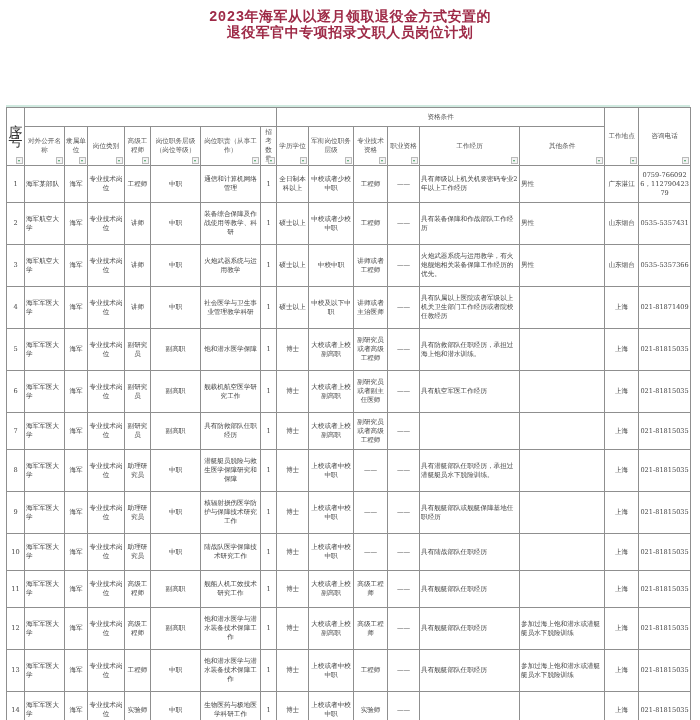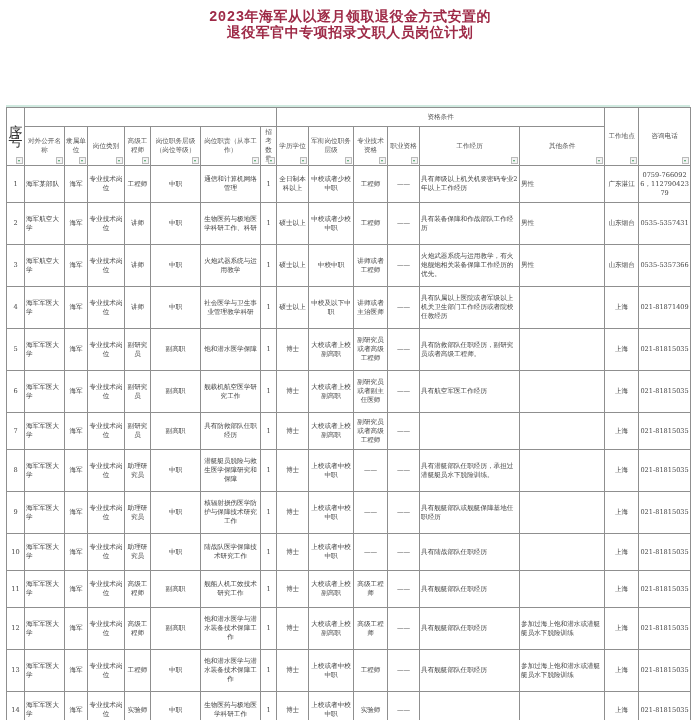--- a/index.html
+++ b/index.html
@@ -95,21 +95,21 @@
           <td>广东湛江</td>
           <td>0759-7660926，11279042379</td>
         </tr>
         <tr class="row tall">
           <td>2</td>
           <td class="l">海军航空大学</td>
           <td>海军</td>
           <td>专业技术岗位</td>
           <td>讲师</td>
           <td>中职</td>
-          <td>生物医药与极地医学科研工作、科研</td>
+          <td>装备综合保障及作战使用等教学、科研</td>
           <td>1</td>
           <td>硕士以上</td>
           <td>中校或者少校中职</td>
           <td>工程师</td>
           <td>——</td>
           <td class="l">具有装备保障和作战部队工作经历</td>
           <td class="l">男性</td>
           <td>山东烟台</td>
           <td>0535-5357431</td>
         </tr>
@@ -155,21 +155,21 @@
           <td>海军</td>
           <td>专业技术岗位</td>
           <td>副研究员</td>
           <td>副高职</td>
           <td>饱和潜水医学保障</td>
           <td>1</td>
           <td>博士</td>
           <td>大校或者上校副高职</td>
           <td>副研究员或者高级工程师</td>
           <td>——</td>
-          <td class="l">具有防救部队任职经历，副研究员或者高级工程师。</td>
+          <td class="l">具有防救部队任职经历，承担过海上饱和潜水训练。</td>
           <td class="l"></td>
           <td>上海</td>
           <td>021-81815035</td>
         </tr>
         <tr class="row tall green">
           <td>6</td>
           <td class="l">海军军医大学</td>
           <td>海军</td>
           <td>专业技术岗位</td>
           <td>副研究员</td>

